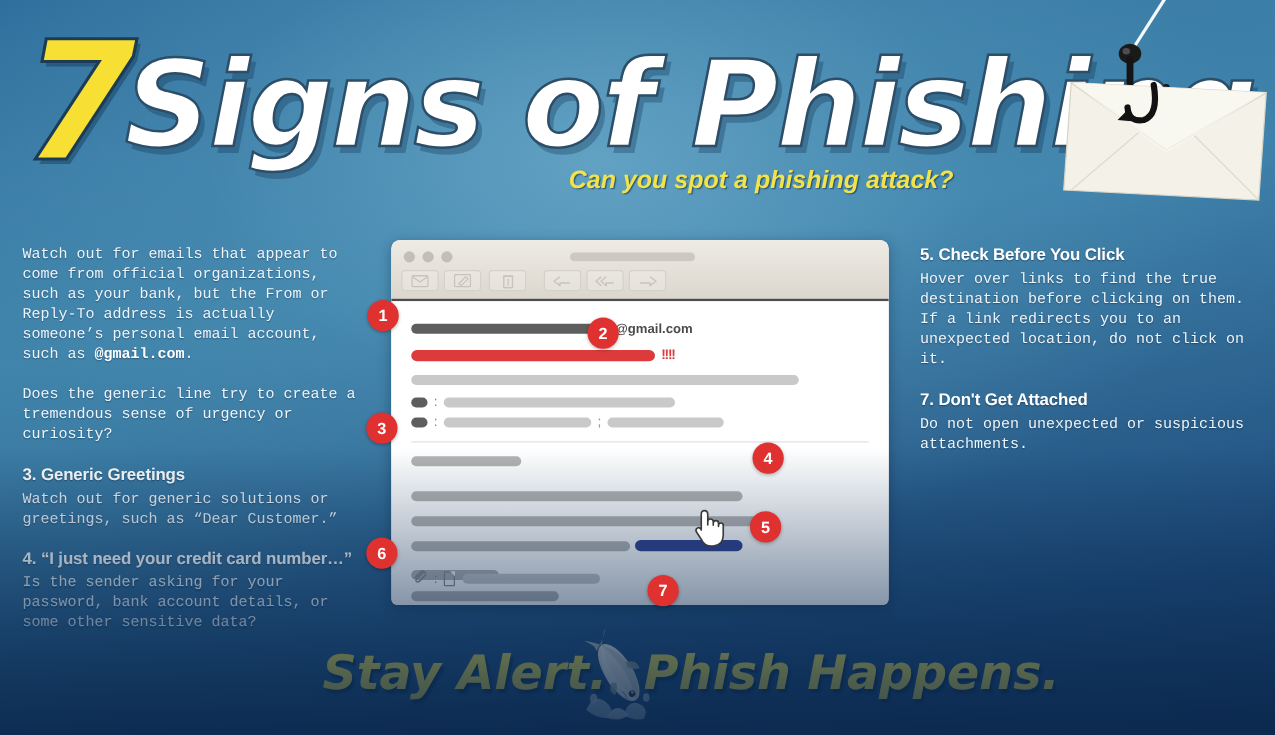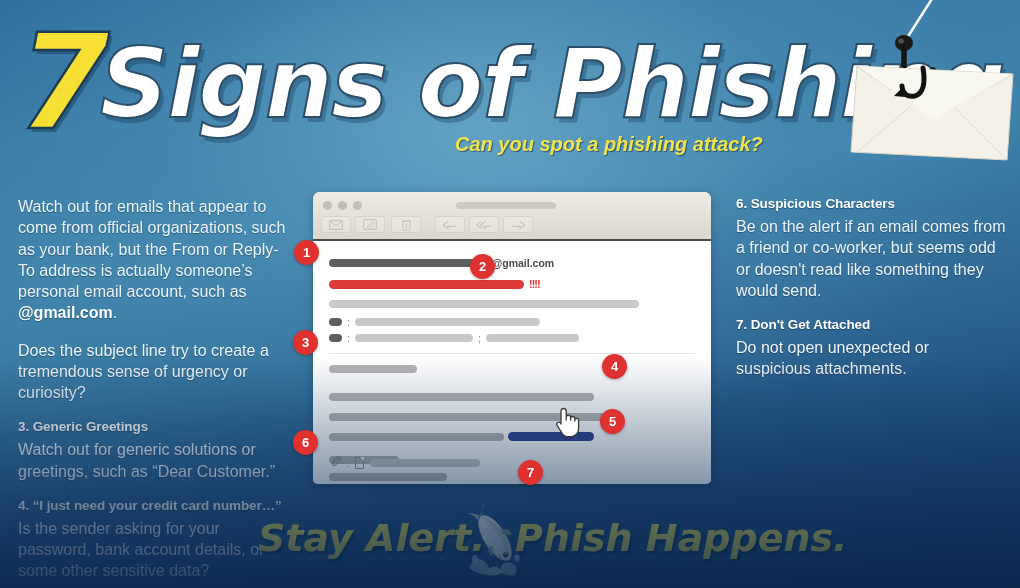--- a/index.html
+++ b/index.html
@@ -61,22 +61,23 @@
   .col { position:absolute; width:270px; }
   .col.left  { left:18px;  top:196px; }
   .col.right { left:736px; top:196px; }
   .tip { margin-bottom:16px; }
   .tip h3 {
     font-size:13.5px; font-weight:bold; color:#ffffff;
     margin-bottom:5px; letter-spacing:-0.1px;
     text-shadow:0 1px 1px rgba(8,35,62,0.5);
   }
   .tip p {
-    font-size:16px; line-height:1.33; color:#eef5fa; font-weight:400;
+    font-size:12px; line-height:1.33; color:#eef5fa; font-weight:400;
     text-shadow:0 1px 1px rgba(8,35,62,0.45);
+    font-family:Liberation Mono, monospace;
   }
   .tip p b { font-weight:bold; color:#ffffff; }
 
   
   .mail-window {
     position:absolute; left:313px; top:192px; width:398px; height:292px;
     border-radius:7px 7px 5px 5px;
     background:#ffffff;
     box-shadow:0 3px 10px rgba(5,25,50,0.35);
     overflow:hidden;
@@ -189,41 +190,41 @@
     </div>
   </div>
 
   <div class="col left">
 
     <div class="tip">
       <p><span>Watch out for emails that appear to come from official organizations, such as your bank, but the From or Reply-To address is actually someone’s personal email account, such as </span><b>@gmail.com</b><span>.</span></p>
     </div>
 
     <div class="tip">
-      <p>Does the subject line try to create a tremendous sense of urgency or curiosity?</p>
+      <p>Does the generic line try to create a tremendous sense of urgency or curiosity?</p>
     </div>
 
     <div class="tip">
       <h3>3. Generic Greetings</h3>
       <p>Watch out for generic solutions or greetings, such as “Dear Customer.”</p>
     </div>
 
     <div class="tip">
       <h3>4. “I just need your credit card number…”</h3>
       <p>Is the sender asking for your password, bank account details, or some other sensitive data?</p>
     </div>
   </div>
 
   <div class="col right">
 
-
-    <div class="tip">
-      <h3>6. Suspicious Characters</h3>
-      <p>Be on the alert if an email comes from a friend or co-worker, but seems odd or doesn't read like something they would send.</p>
-    </div>
+    <div class="tip">
+      <h3>5. Check Before You Click</h3>
+      <p>Hover over links to find the true destination before clicking on them. If a link redirects you to an unexpected location, do not click on it.</p>
+    </div>
+
 
     <div class="tip">
       <h3>7. Don't Get Attached</h3>
       <p>Do not open unexpected or suspicious attachments.</p>
     </div>
   </div>
 
   <div class="mail-window">
 
     <div class="mw-chrome">

